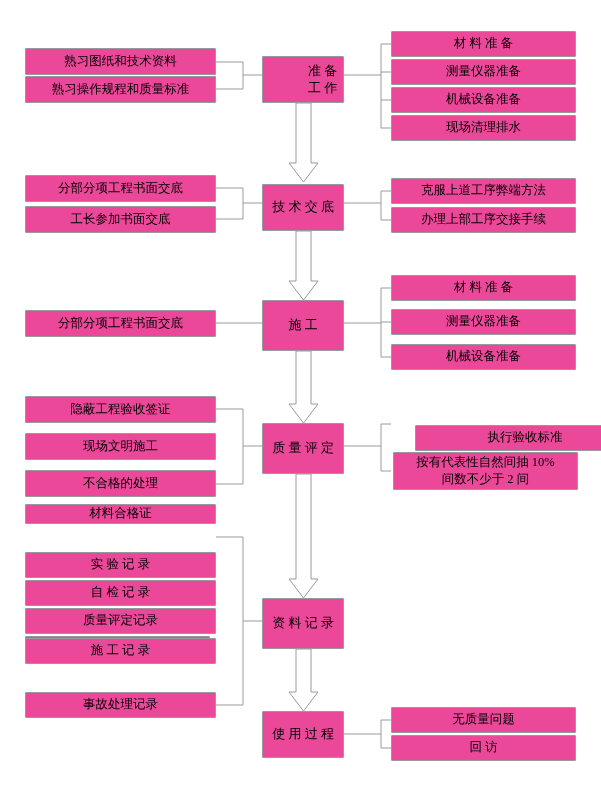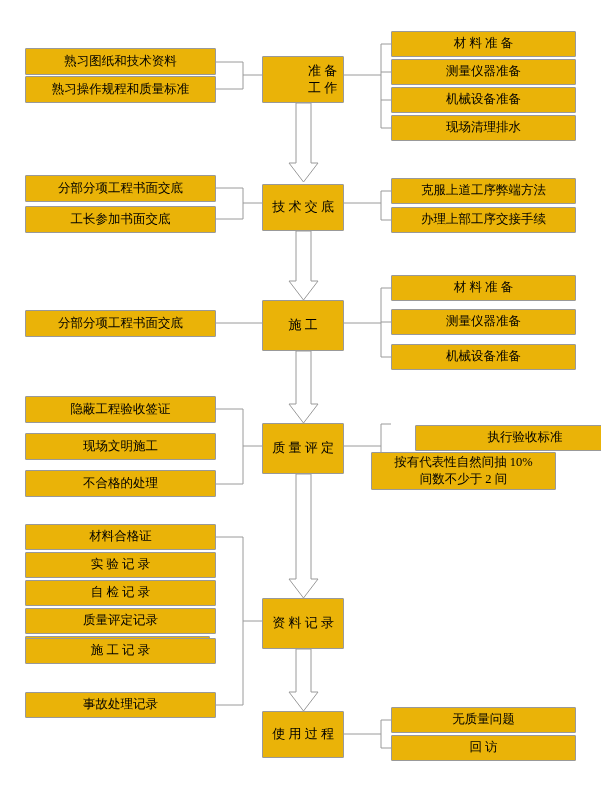--- a/index.html
+++ b/index.html
@@ -4,21 +4,21 @@
 <style>
   html,body{margin:0;padding:0;}
   body{
     width:601px;height:793px;background:#ffffff;
     font-family:"Liberation Serif","DejaVu Serif",serif;
     color:#000;position:relative;overflow:hidden;
   }
   #diagram{position:absolute;left:0;top:0;width:601px;height:793px;}
   .box{
     position:absolute;box-sizing:border-box;
-    border:1px solid #999;background:#eab308;
+    border:1px solid #999;background:#ec4899;
     display:flex;align-items:center;justify-content:center;
     text-align:center;line-height:1.25;
     font-size:12.5px;color:#000;
     border-radius:1px;
   }
   .box.center{
     font-size:13px;
   }
   .box.two-line{line-height:1.35;}
   svg.lines{position:absolute;left:0;top:0;width:601px;height:793px;pointer-events:none;}
@@ -92,24 +92,24 @@
   <div class="box center" style="left:262px;top:300px;width:82px;height:51px;">施    工</div>
   <div class="box" style="left:391px;top:275px;width:185px;height:26px;">材 料 准 备</div>
   <div class="box" style="left:391px;top:309px;width:185px;height:26px;">测量仪器准备</div>
   <div class="box" style="left:391px;top:344px;width:185px;height:26px;">机械设备准备</div>
 
   <div class="box" style="left:25px;top:433px;width:191px;height:27px;">现场文明施工</div>
   <div class="box" style="left:25px;top:396px;width:191px;height:27px;">隐蔽工程验收签证</div>
   <div class="box" style="left:25px;top:470px;width:191px;height:27px;">不合格的处理</div>
   <div class="box center" style="left:262px;top:423px;width:82px;height:51px;">质 量 评 定</div>
   <div class="box" style="left:391px;top:425px;width:220px;height:26px;margin-left:24px;">执行验收标准</div>
-  <div class="box two-line" style="left:371px;top:452px;width:185px;height:38px;white-space:pre-line;">按有代表性自然间抽 10%
+  <div class="box two-line" style="left:393px;top:452px;width:185px;height:38px;white-space:pre-line;">按有代表性自然间抽 10%
 间数不少于 2 间</div>
 
-  <div class="box" style="left:25px;top:524px;width:191px;height:26px;">材料合格证</div>
+  <div class="box" style="left:25px;top:504px;width:191px;height:20px;">材料合格证</div>
   <div class="box" style="left:25px;top:552px;width:191px;height:26px;">实 验 记 录</div>
   <div class="box" style="left:25px;top:580px;width:191px;height:26px;">自 检 记 录</div>
   <div class="box" style="left:25px;top:608px;width:191px;height:26px;">质量评定记录</div>
   <div class="box" style="left:25px;top:636px;width:185px;height:26px;">隐蔽工程验收记录</div>
   <div class="box" style="left:25px;top:638px;width:191px;height:26px;">施 工 记 录</div>
   <div class="box" style="left:25px;top:692px;width:191px;height:26px;">事故处理记录</div>
   <div class="box center" style="left:262px;top:598px;width:82px;height:51px;">资 料 记 录</div>
 
   <div class="box center" style="left:262px;top:711px;width:82px;height:47px;">使 用 过 程</div>
   <div class="box" style="left:391px;top:707px;width:185px;height:26px;">无质量问题</div>

